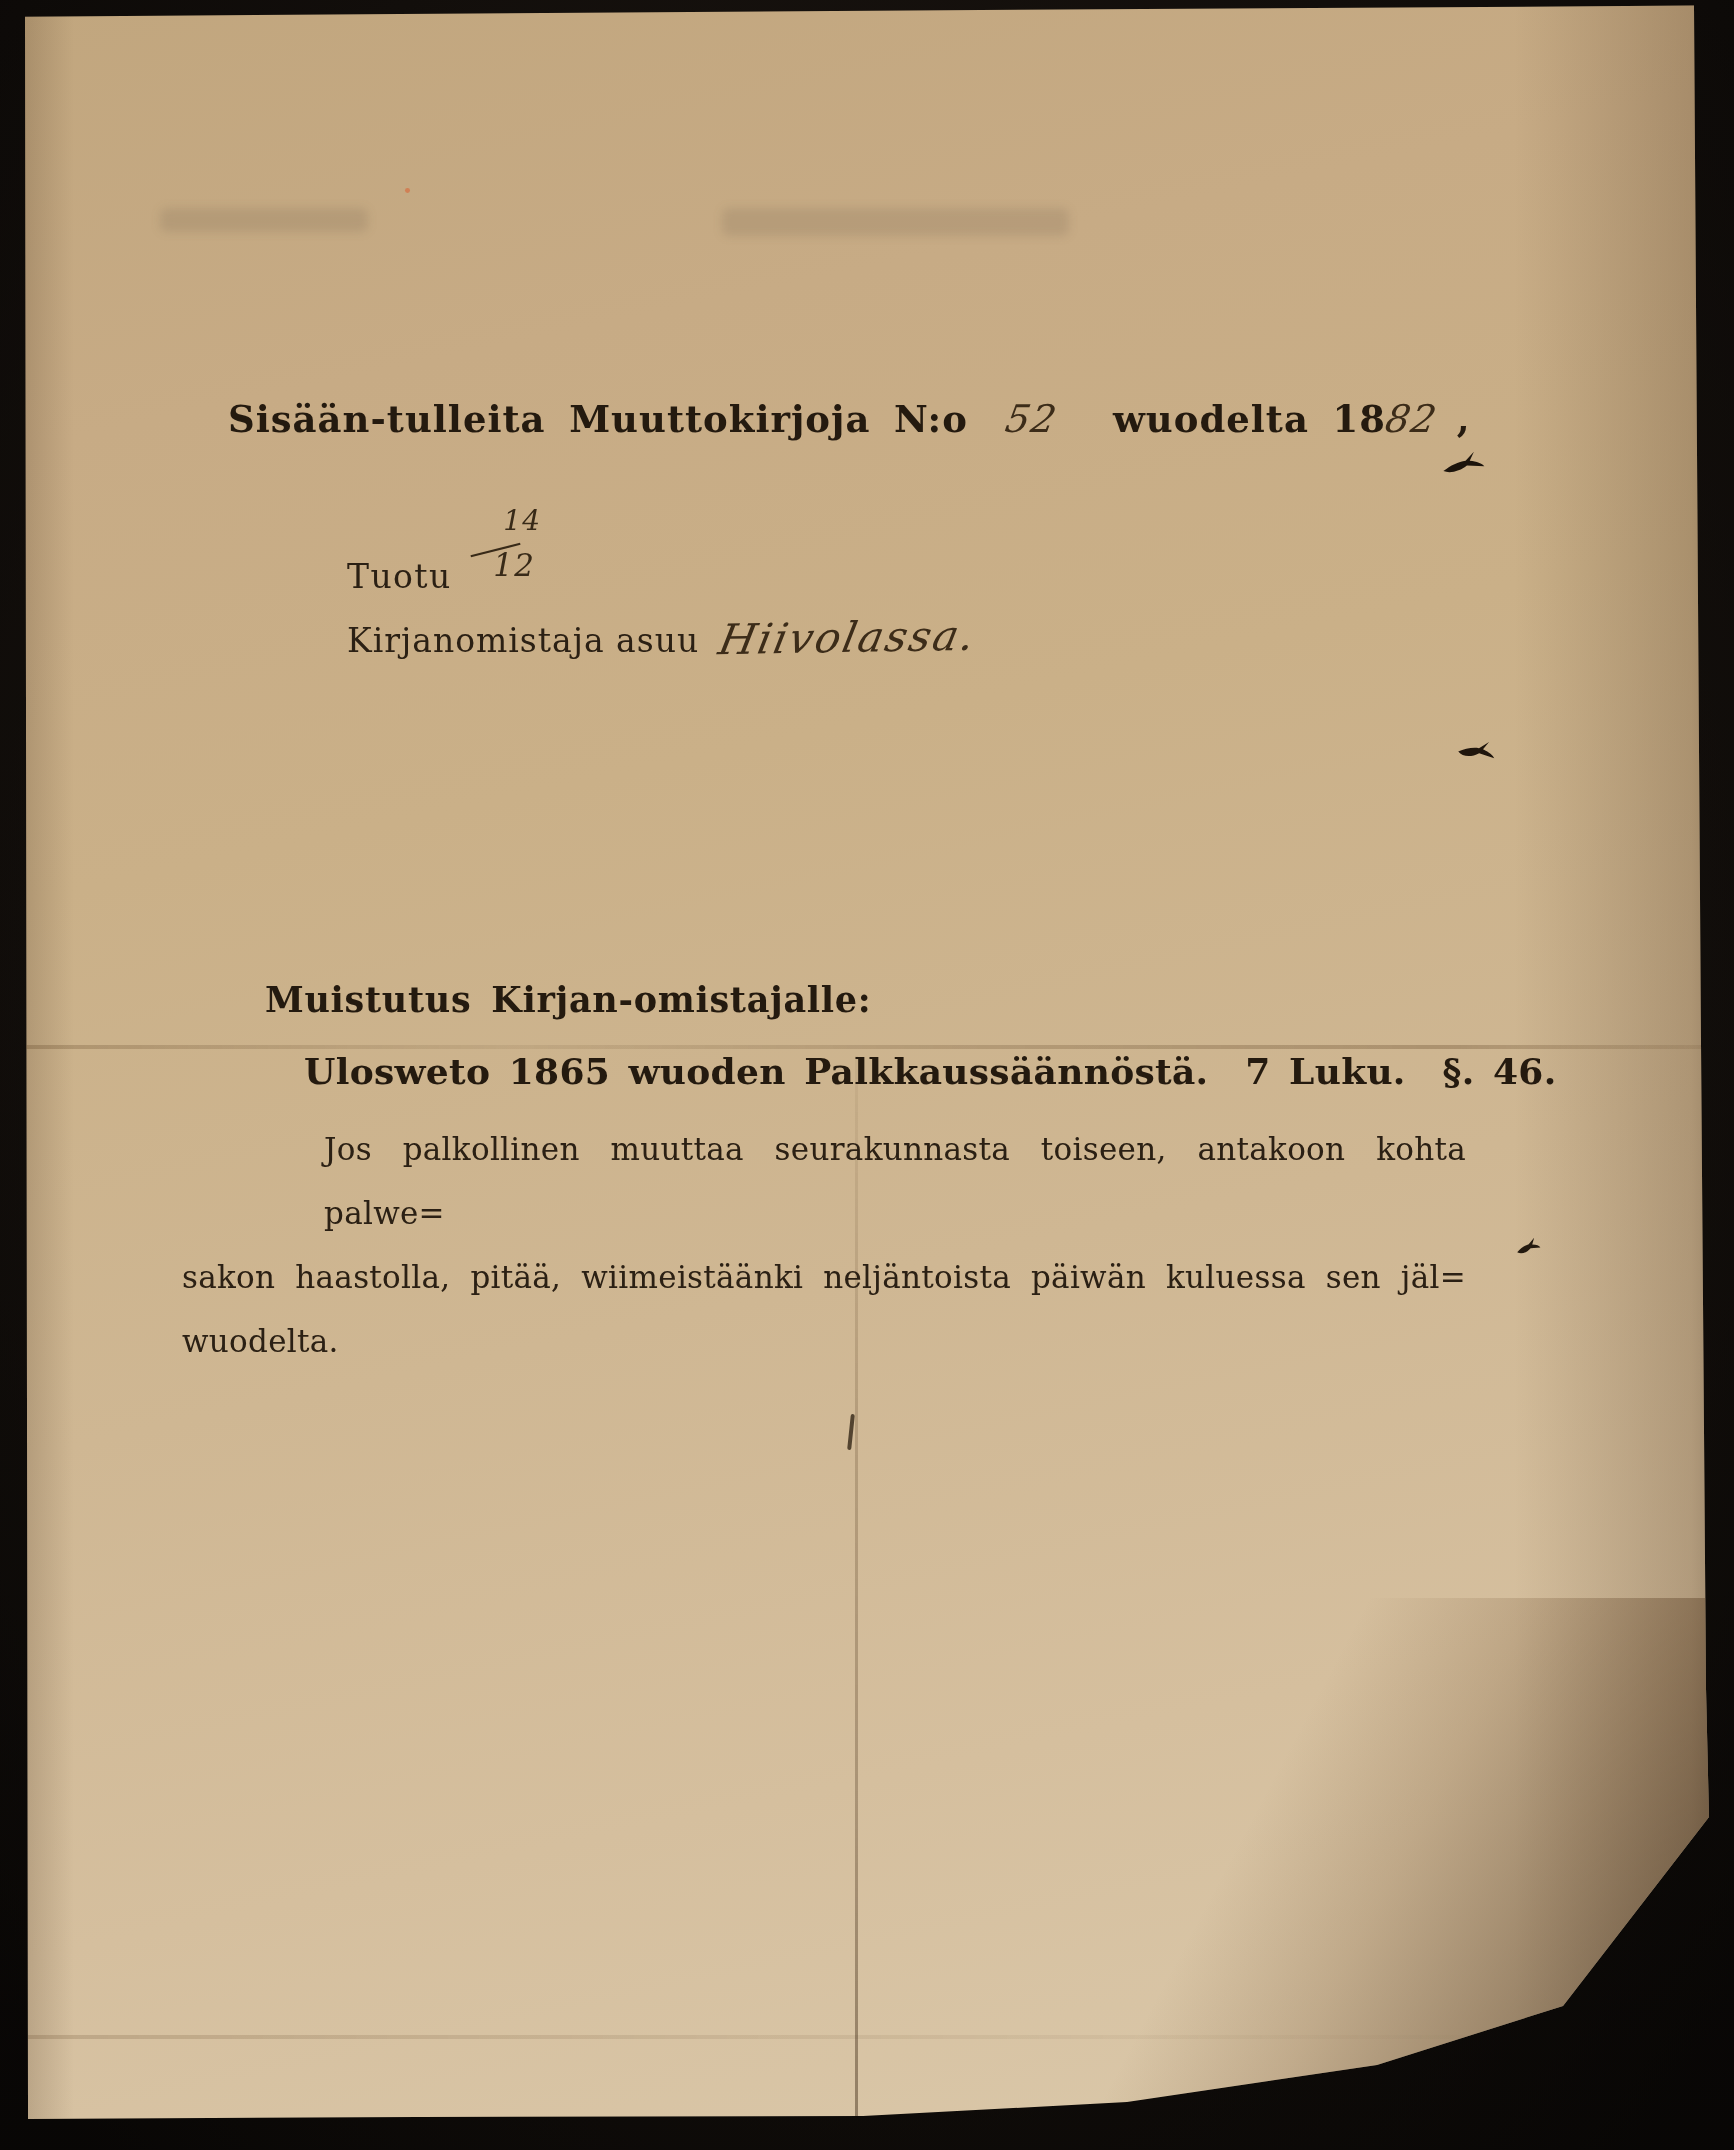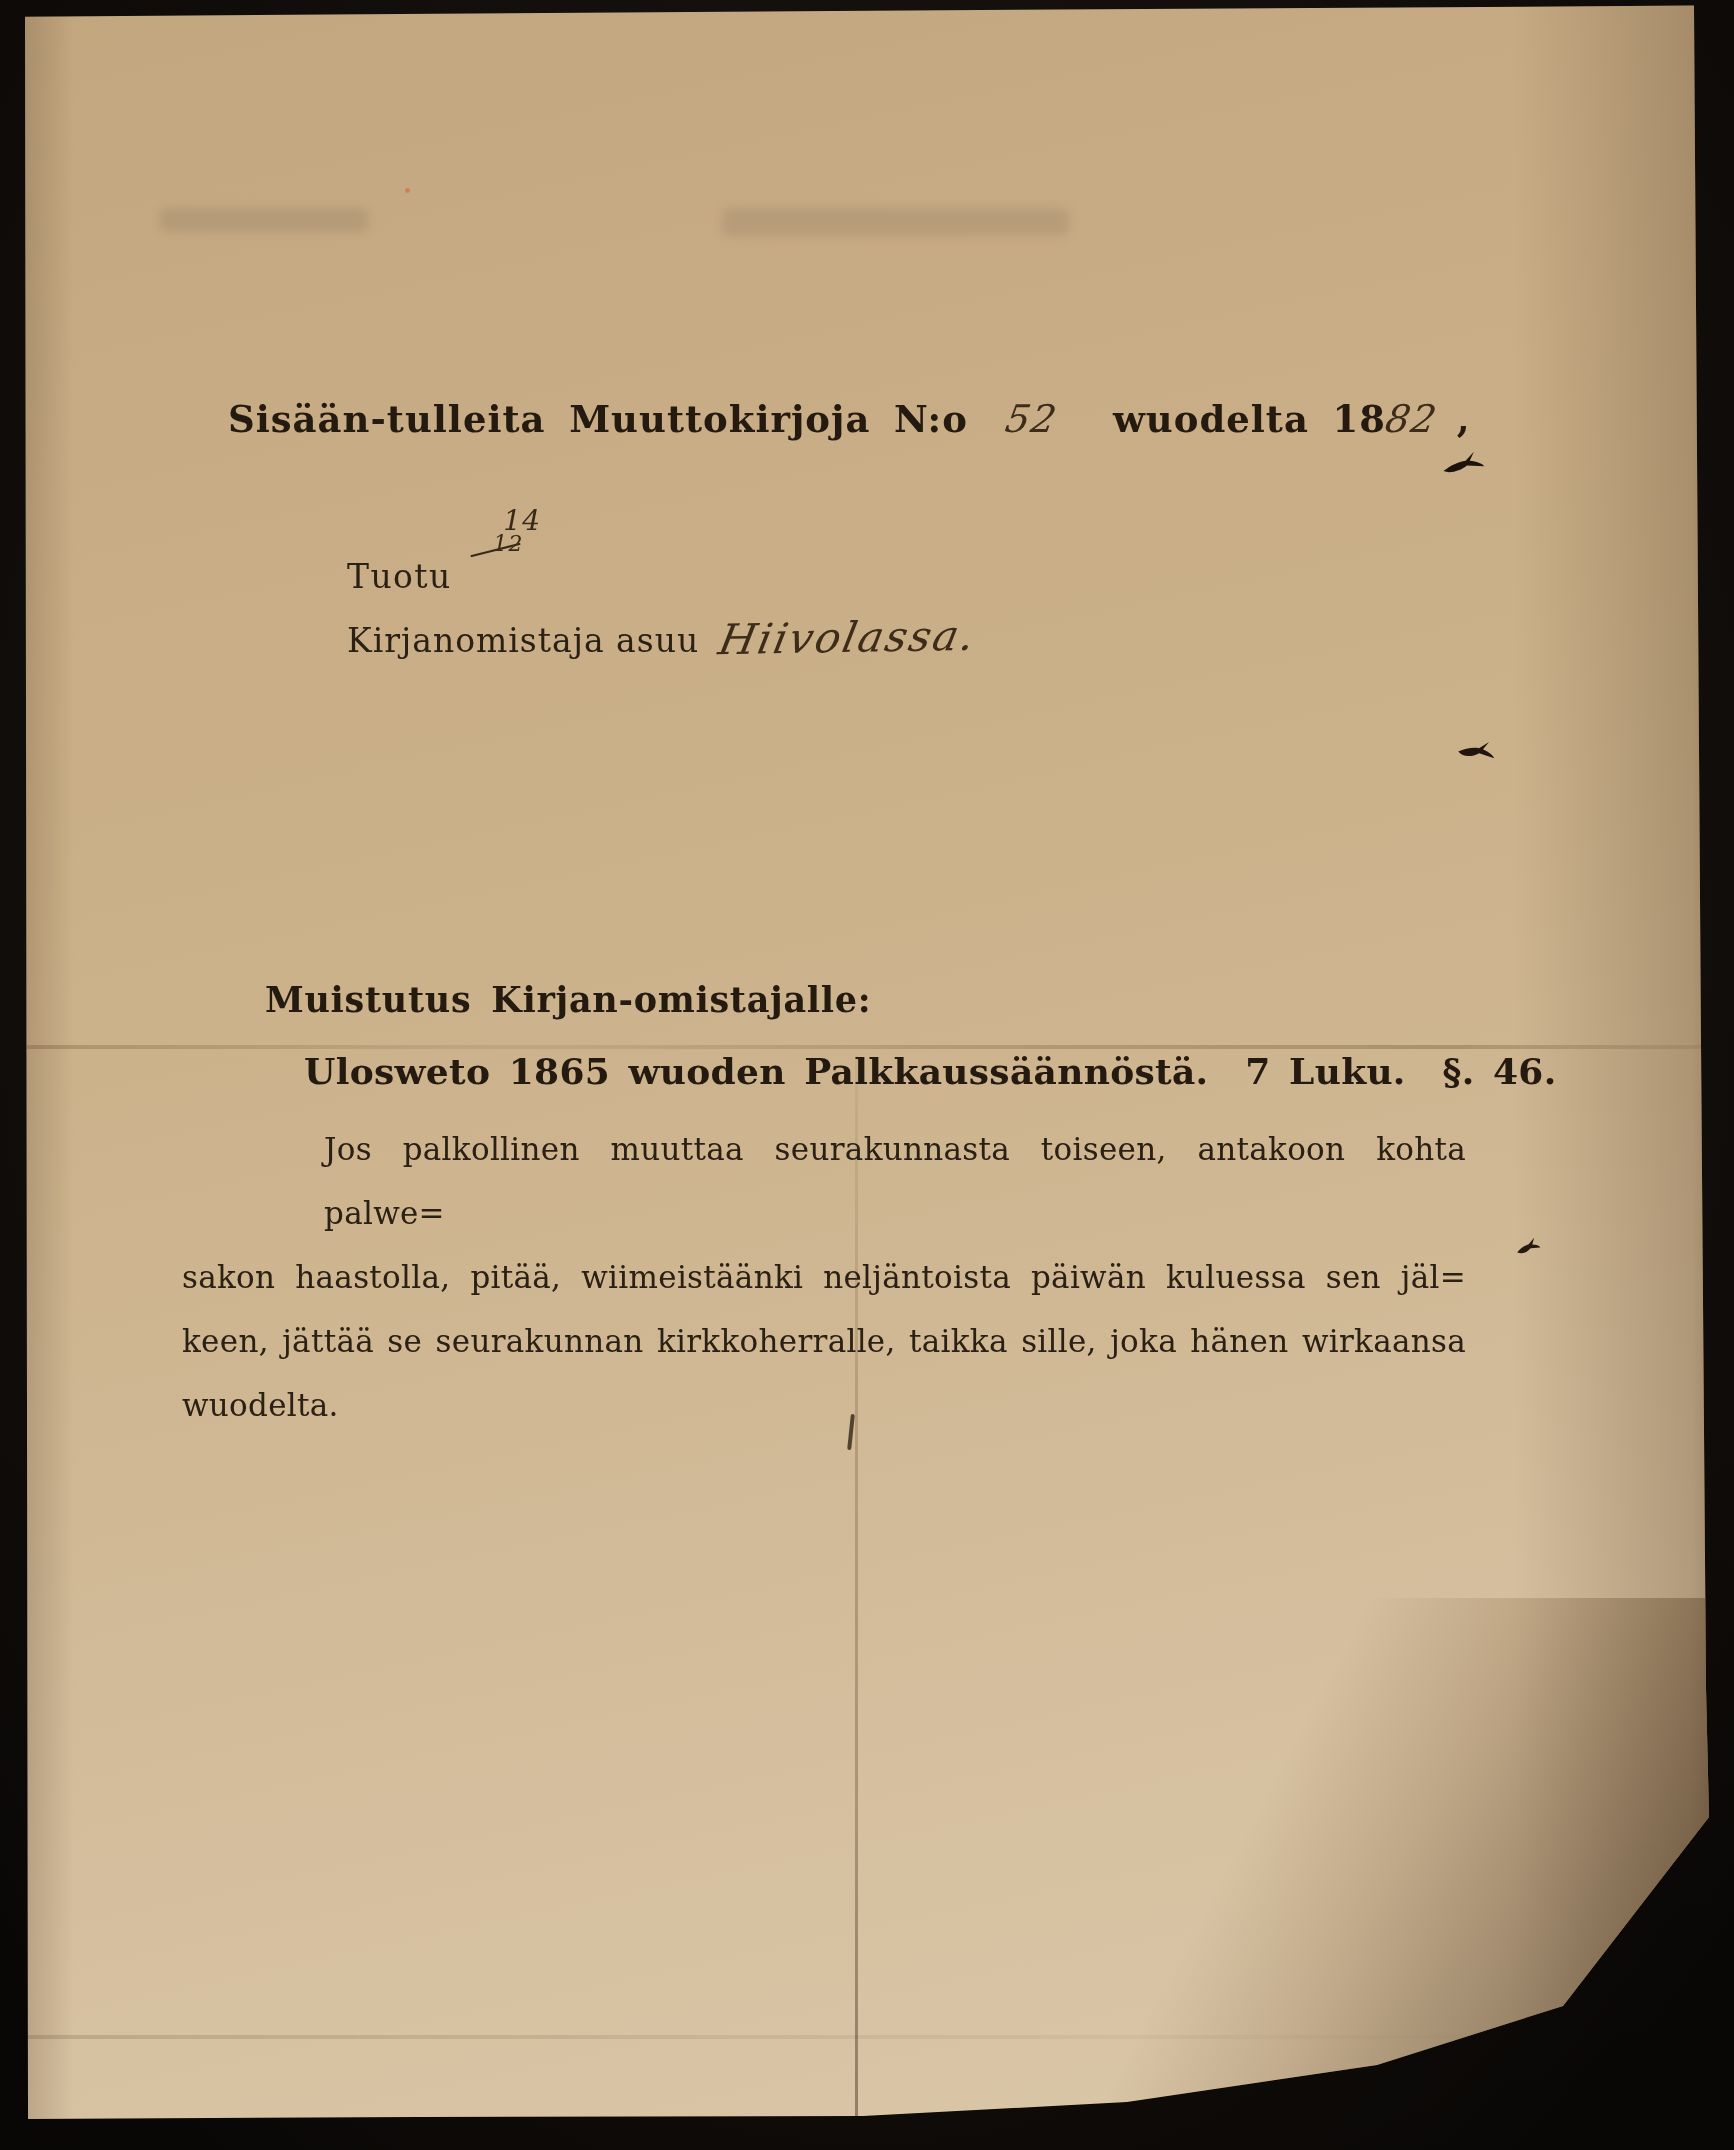--- a/index.html
+++ b/index.html
@@ -112,22 +112,22 @@
   .fraction .num {
     position: absolute; left: 39px; top: -25px;
     font-size: 28px; font-style: italic; color: #382a18;
   }
   .fraction .bar {
     position: absolute; left: 5.6px; top: 19.5px;
     width: 51px; height: 2.1px; background: #382a18;
     transform: rotate(-14deg);
   }
   .fraction .den {
-    position: absolute; left: 29px; top: 2px;
-    font-size: 22px; font-style: italic; color: #382a18; text-align: center;
+    position: absolute; left: 29px; top: 18px;
+    font-size: 31px; font-style: italic; color: #382a18; text-align: center;
   }
 
   .owner-line {
     left: 347px; top: 613px;
     font-size: 33px; color: #2b2014; letter-spacing: 1px;
   }
   .hand-script {
     display: inline-block;
     font-size: 42px; font-style: italic; letter-spacing: 2.1px;
     transform: skewX(-12deg) rotate(-1deg);
@@ -197,21 +197,20 @@
     <div class="textline owner-line">
       <span>Kirjanomistaja asuu</span><span class="hand-script">Hiivolassa.</span>
     </div>
 
     <div class="textline notice-heading">Muistutus Kirjan-omistajalle:</div>
     <div class="textline notice-subheading">Ulosweto 1865 wuoden Palkkaussäännöstä.  7 Luku.  §. 46.</div>
 
     <div class="paragraph">
       <div class="pline first">Jos palkollinen muuttaa seurakunnasta toiseen, antakoon kohta palwe=</div>
       <div class="pline">sakon haastolla, pitää, wiimeistäänki neljäntoista päiwän kuluessa sen jäl=</div>
-      <div class="pline">keen, jättää se seurakunnan kirkkoherralle, taikka sille, joka hänen wirkaansa</div>
       <div class="pline last">wuodelta.</div>
     </div>
 
     <div class="ink-mark" style="left:1442px; top:450px;">
       <svg width="43" height="31" viewBox="0 0 62 44">
           <path d="M2 30 C12 22, 24 16, 34 15 L46 2 L40 15 C50 16, 58 19, 61 23 L36 22 C26 30, 12 34, 2 30 Z" fill="#1c140c"></path>
         </svg>
     </div>
     <div class="ink-mark" style="left:1457px; top:738px; transform:rotate(14deg);">
       <svg width="39" height="29" viewBox="0 0 56 42">

